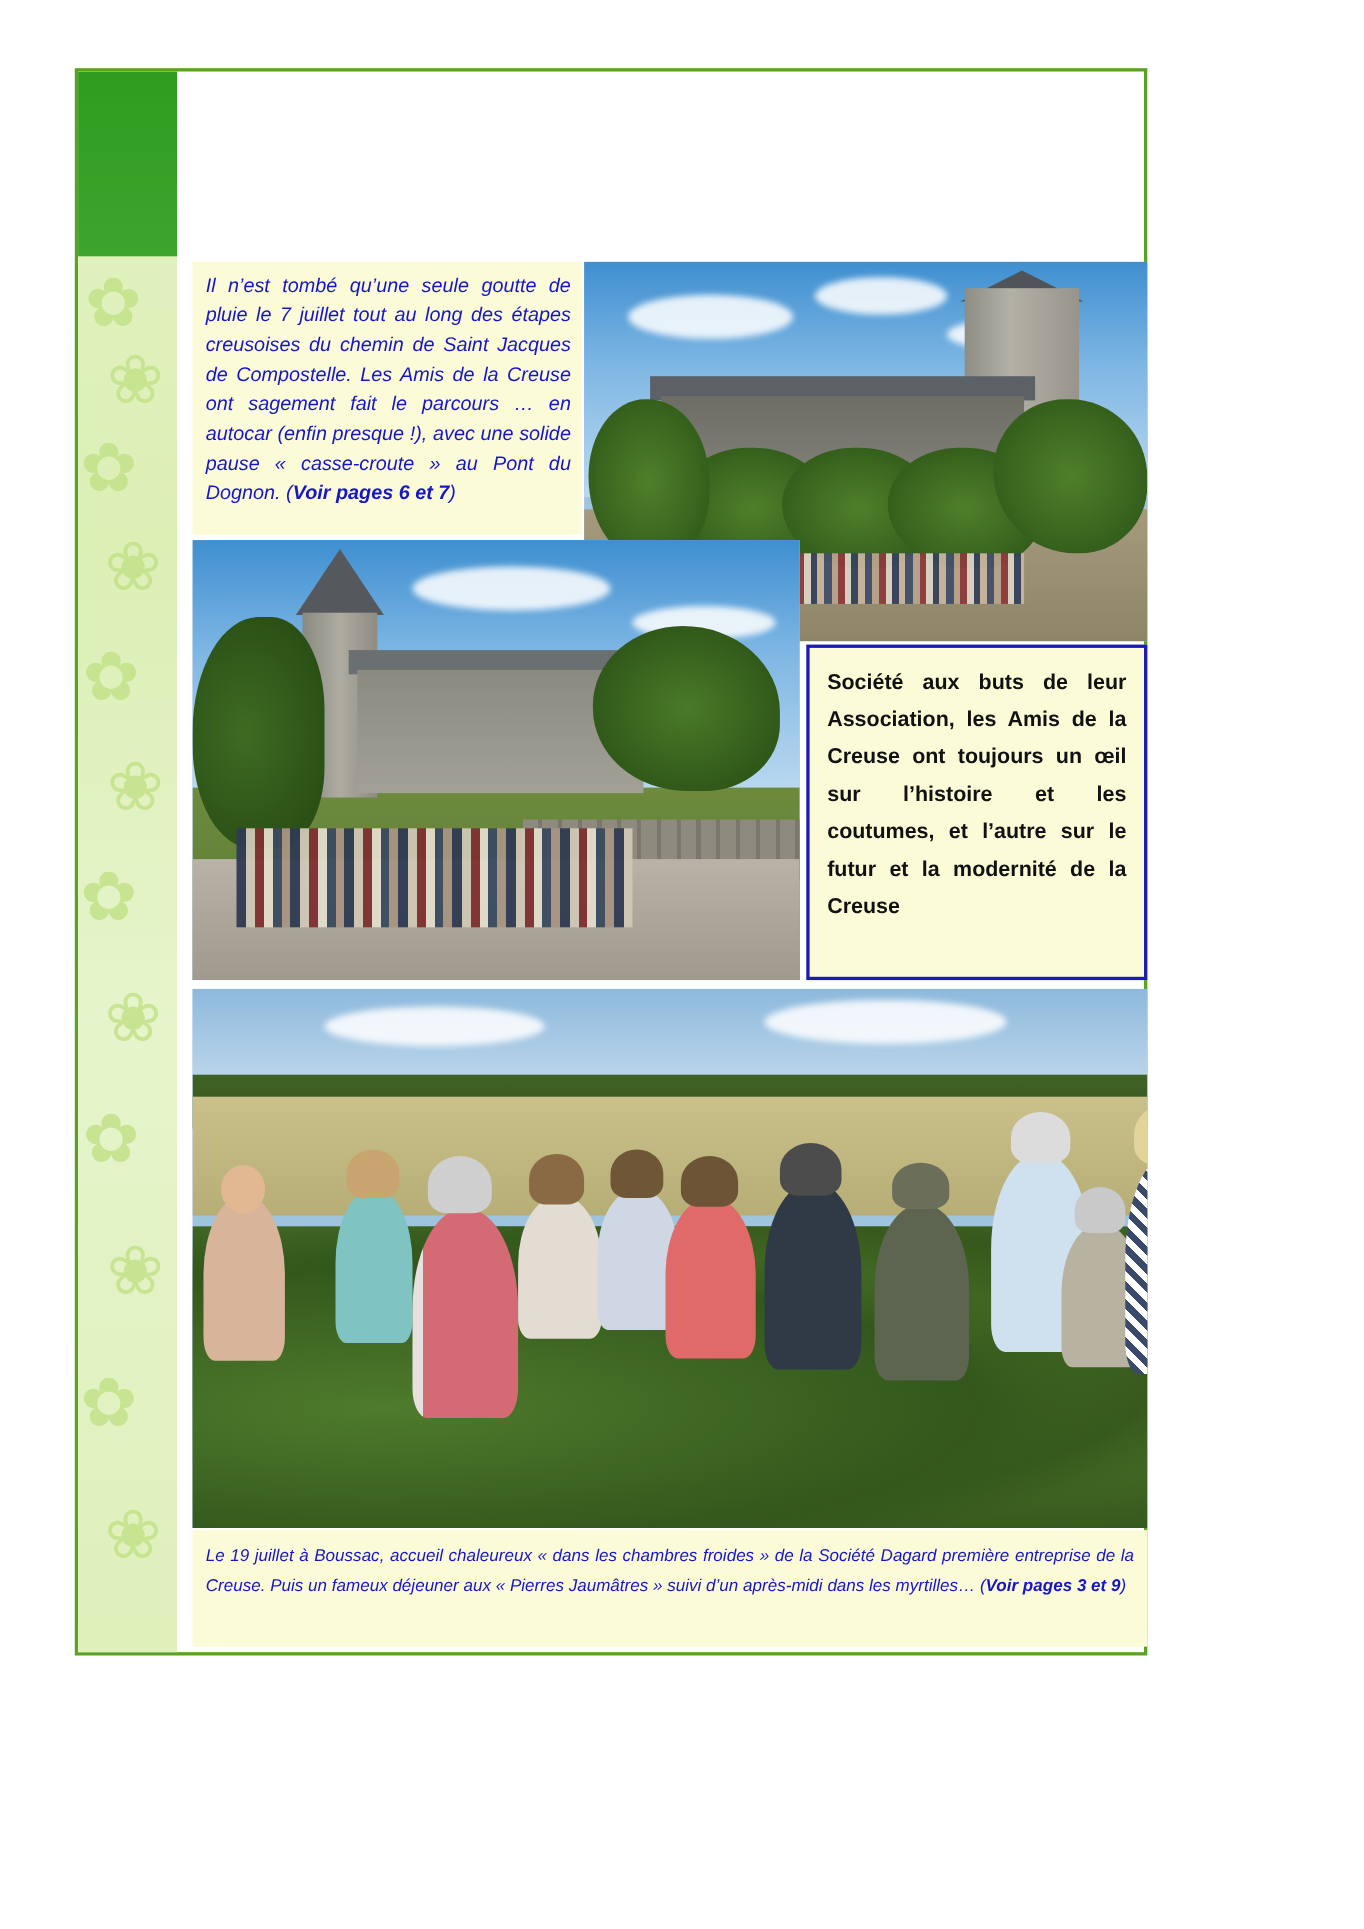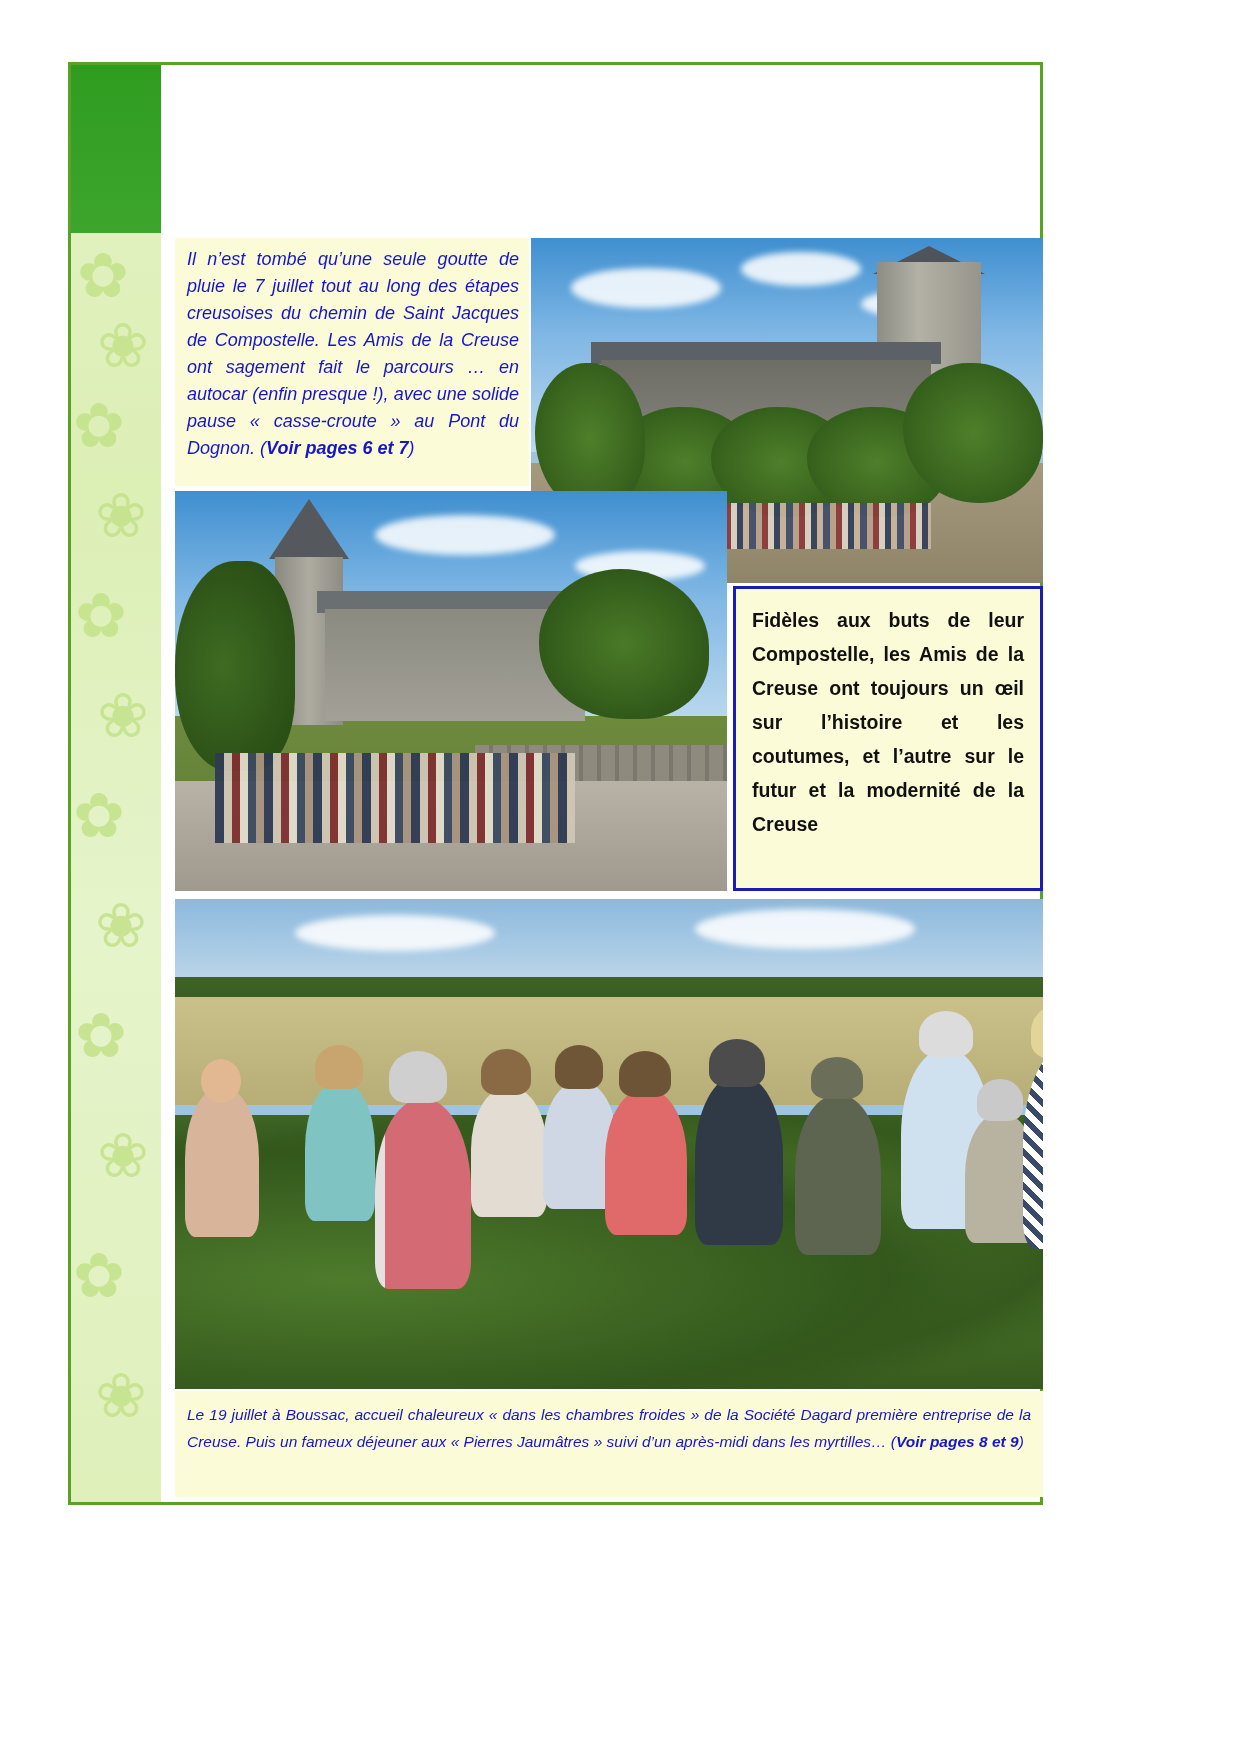--- a/index.html
+++ b/index.html
@@ -368,21 +368,21 @@
       <div class="church-roof"></div>
       <div class="church-body"></div>
       <div class="tree-left"></div>
       <div class="tree-right"></div>
       <div class="wall"></div>
       <div class="path"></div>
       <div class="people"></div>
     </div>
 
     <div class="statement-box">
-      <p>Fidèles aux buts de leur Compostelle, les Amis de la Creuse ont toujours un œil sur l’histoire et les coutumes, et l’autre sur le futur et la modernité de la Creuse</p>
+      <p>Société aux buts de leur Association, les Amis de la Creuse ont toujours un œil sur l’histoire et les coutumes, et l’autre sur le futur et la modernité de la Creuse</p>
     </div>
 
     <div class="photo" id="photo-blueberries">
       <div class="sky"></div>
       <div class="cloud" style="left:120px; top:16px; width:200px; height:36px;"></div>
       <div class="cloud" style="left:520px; top:10px; width:220px; height:40px;"></div>
       <div class="treeline"></div>
       <div class="field"></div>
       <div class="bushes"></div>
 
@@ -415,18 +415,18 @@
 
       <div class="person" style="left:790px; top:214px; width:72px; height:130px; background:#b8b2a0;"></div>
       <div class="hair" style="left:802px; top:180px; width:46px; height:42px; background:#c9c9c9;"></div>
 
       <div class="person" style="left:848px; top:150px; width:84px; height:200px; background:repeating-linear-gradient(45deg,#ffffff 0 6px,#3a4a6b 6px 12px);"></div>
       <div class="hair" style="left:856px; top:104px; width:64px; height:56px; background:#e3d49a;"></div>
     </div>
 
     <div class="bottom-caption">
       <p>
-        <span>Le 19 juillet à Boussac, accueil chaleureux « dans les chambres froides » de la Société Dagard première entreprise de la Creuse. Puis un fameux déjeuner aux « Pierres Jaumâtres » suivi d’un après-midi dans les myrtilles… (</span><b>Voir pages 8 et 9</b><span>)</span>
+        <span>Le 19 juillet à Boussac, accueil chaleureux « dans les chambres froides » de la Société Dagard première entreprise de la Creuse. Puis un fameux déjeuner aux « Pierres Jaumâtres » suivi d’un après-midi dans les myrtilles… (</span><b>Voir pages 3 et 9</b><span>)</span>
       </p>
     </div>
 
   </div>
 </div>
 
 </body></html>

